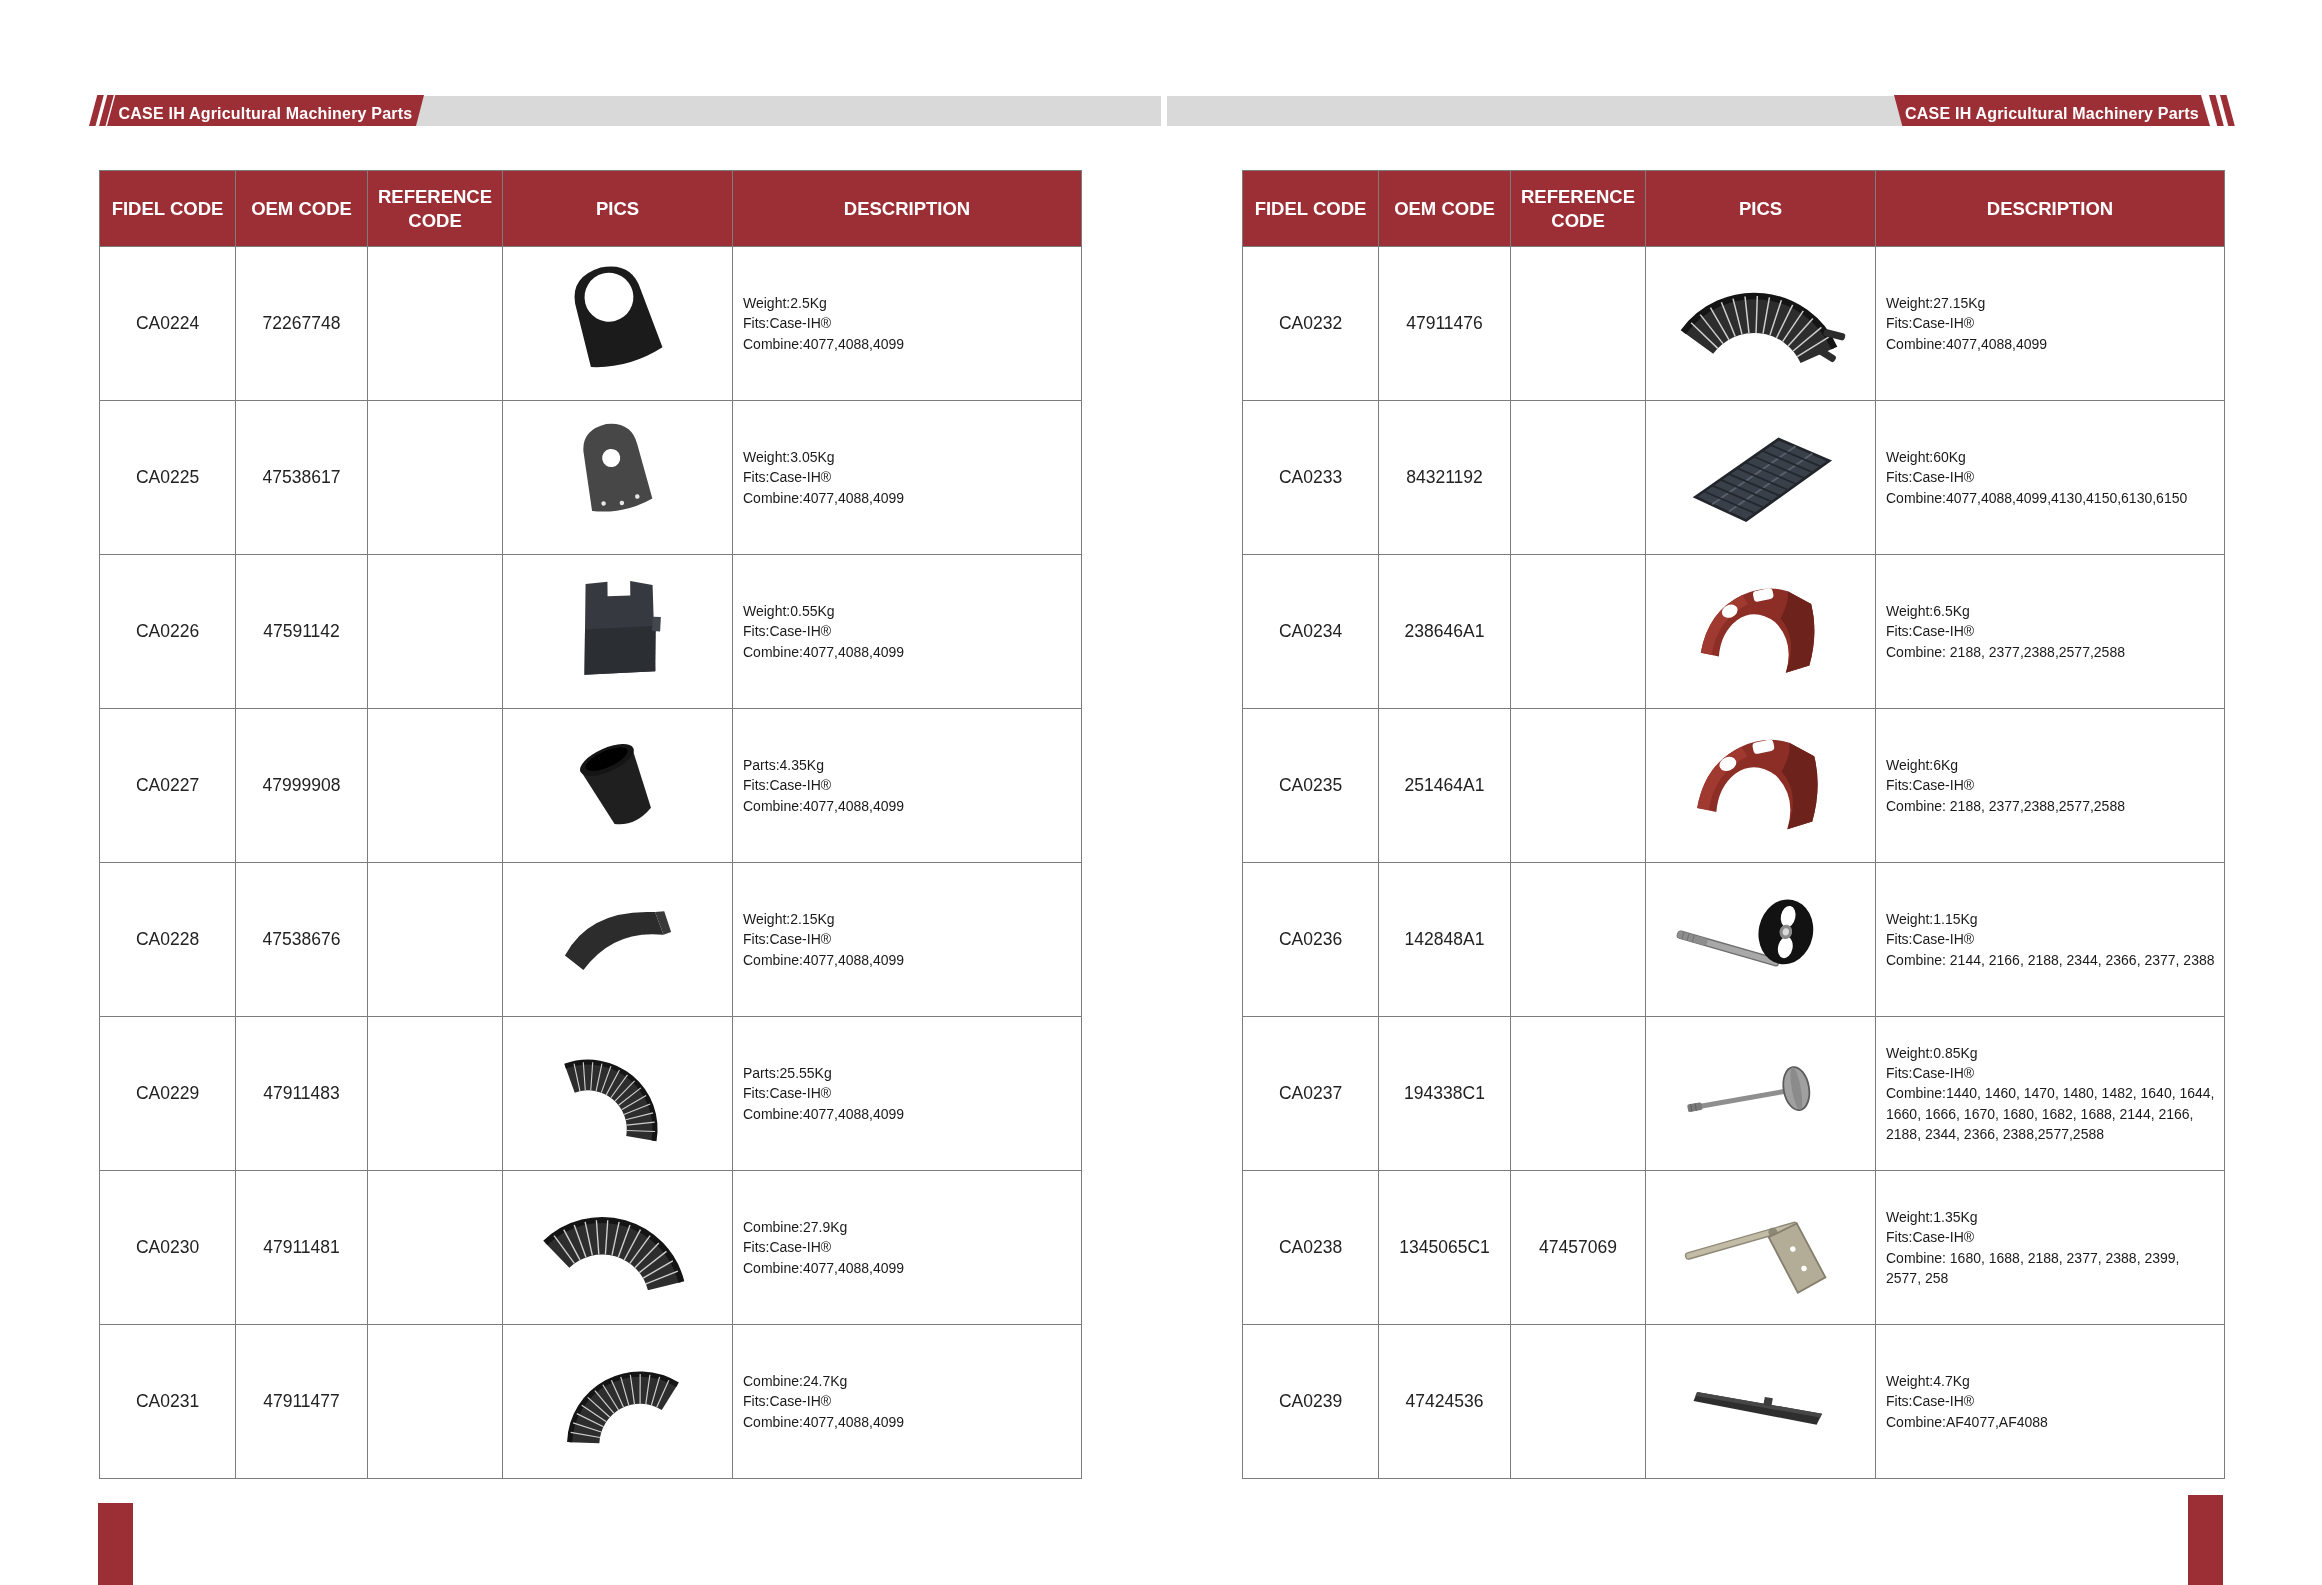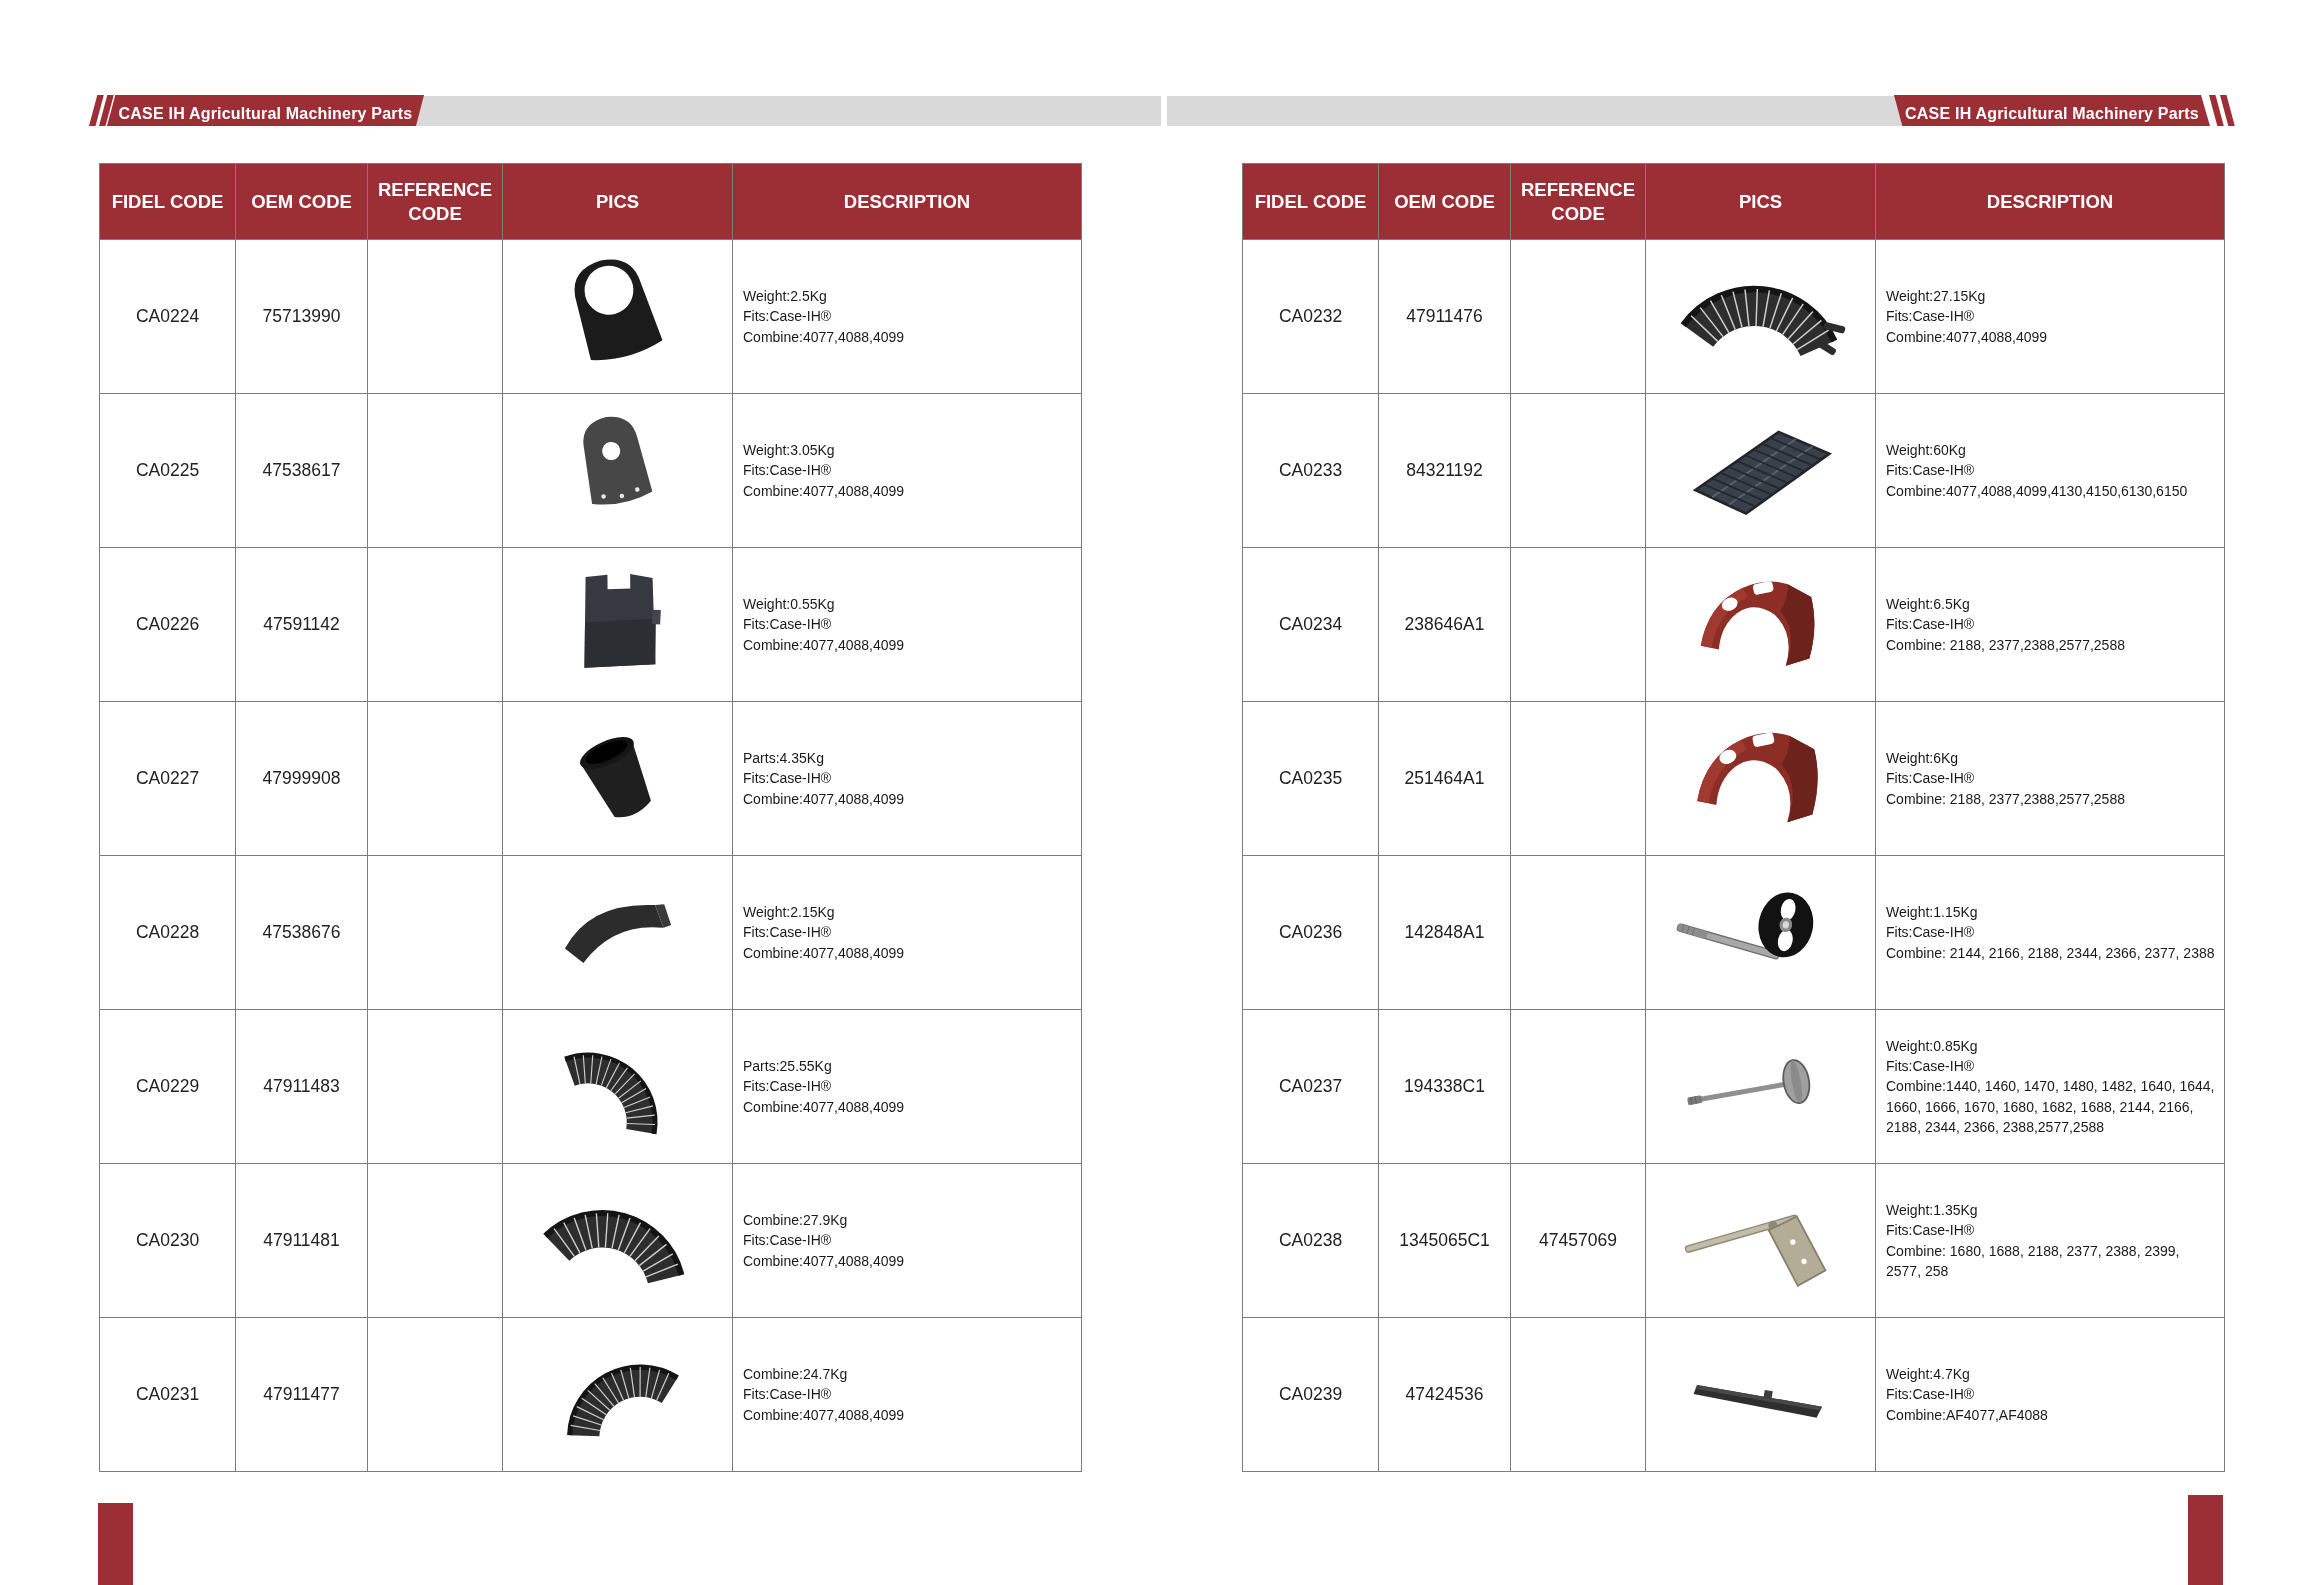--- a/index.html
+++ b/index.html
@@ -16,21 +16,21 @@
   #banner-left{left:107px;width:317px;clip-path:polygon(8.3px 0,317px 0,309px 31px,0 31px);}
   #banner-right{left:1894px;width:316px;clip-path:polygon(0 0,307px 0,316px 31px,8.3px 31px);}
   .slash{position:absolute;top:95px;height:31px;width:14.8px;background:transparent;}
   .slash::before{content:"";position:absolute;inset:0;background:#9c2f36;}
   #slash-l1{left:89px;}  #slash-l1::before{clip-path:polygon(8.3px 0,14.8px 0,6.5px 31px,0 31px);}
   #slash-l2{left:99px;} #slash-l2::before{clip-path:polygon(8.3px 0,14.8px 0,6.5px 31px,0 31px);}
   #slash-r1{left:2209px;} #slash-r1::before{clip-path:polygon(0 0,6.5px 0,14.8px 31px,8.3px 31px);}
   #slash-r2{left:2220px;} #slash-r2::before{clip-path:polygon(0 0,6.5px 0,14.8px 31px,8.3px 31px);}
 
   
-  .cat{position:absolute;top:163px;width:981px;border-collapse:collapse;table-layout:fixed;padding-left:13px;}
+  .cat{position:absolute;top:170px;width:981px;border-collapse:collapse;table-layout:fixed;padding-left:13px;}
   #table-left{left:99px;}
   #table-right{left:1242px;}
   .cat th{background:#9c2f36;color:#ffffff;font-weight:bold;font-size:18.5px;height:75px;
           border:1.8px solid #7c7c7c;text-align:center;vertical-align:middle;line-height:1.25;padding:0 7.4px;}
   .cat td{border:1.8px solid #7c7c7c;height:153px;font-size:17.5px;color:#222222;
           text-align:center;vertical-align:middle;background:#ffffff;padding:0;}
   .cat td.desc{text-align:left;padding:0 9.2px 0 10px;font-size:14px;color:#1a1a1a;line-height:1.45;}
   .pic{width:181px;height:136px;display:inline-block;vertical-align:middle;}
 
   
@@ -194,21 +194,21 @@
     <tbody>
         <tr>
       <th>FIDEL CODE</th>
       <th>OEM CODE</th>
       <th>REFERENCE CODE</th>
       <th>PICS</th>
       <th>DESCRIPTION</th>
     </tr>
     <tr>
       <td>CA0224</td>
-      <td>75713990</td>
+      <td>72267748</td>
       <td></td>
       <td>
         <svg class="pic" viewBox="0 0 200 150">
               <use href="#sym-plate-hole"></use>
             </svg>
       </td>
       <td class="desc">
         <div>Weight:2.5Kg</div>
         <div>Fits:Case-IH®</div>
         <div>Combine:4077,4088,4099</div>

